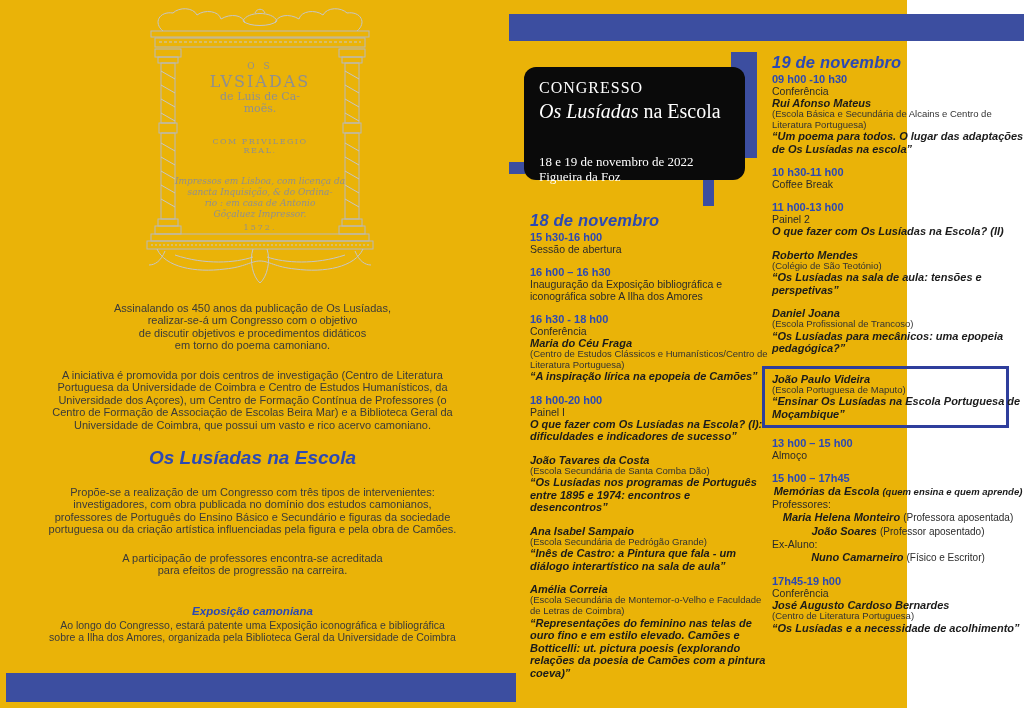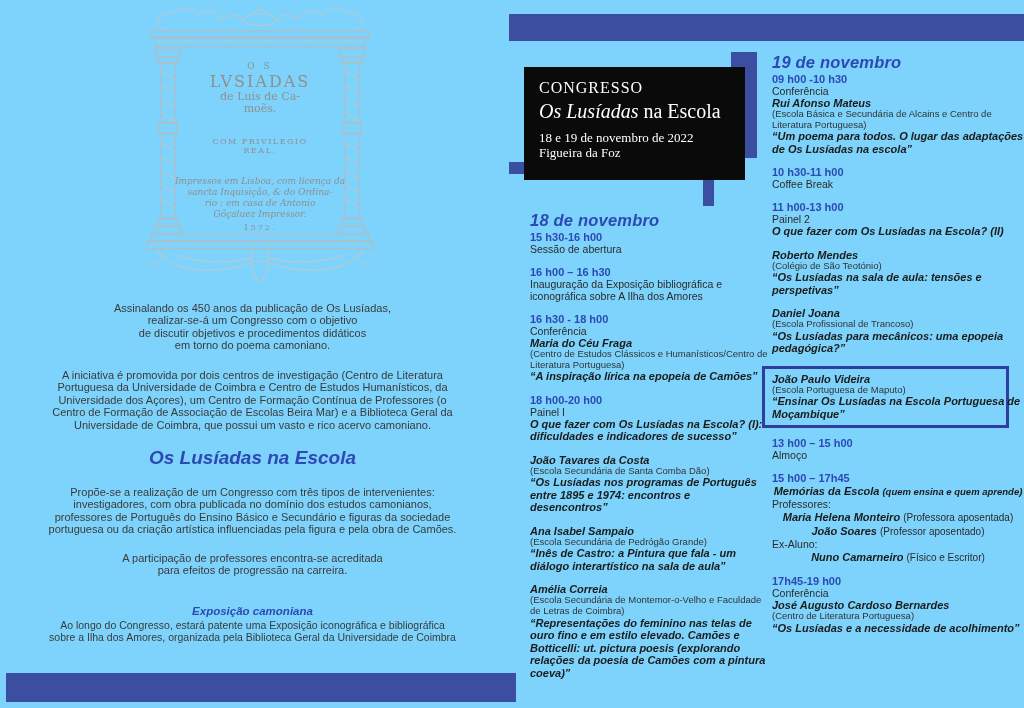--- a/index.html
+++ b/index.html
@@ -1,32 +1,32 @@
 <!DOCTYPE html>
 <html style="--accent: #3C4EA0; --blue2: #2C49B4; --boxborder: #2F3E9C;"><head>
 <meta charset="utf-8">
 <style>
   html,body{margin:0;padding:0;width:1024px;height:708px;overflow:hidden;background:#fff;}
-  #stage{position:relative;width:1024px;height:708px;background:#7dd3fc;
+  #stage{position:relative;width:907px;height:708px;background:#eab308;
          font-family:"Liberation Sans",sans-serif;}
   
   .accent{position:absolute;background:var(--accent,#3C4EA0);}
   .bar-top{left:509px;top:14px;width:515px;height:27px;}
   .sq-behind{left:731px;top:52px;width:26px;height:106px;}
   .bar-small{left:509px;top:162px;width:16px;height:12px;}
   .strip-below{left:703px;top:180px;width:11px;height:26px;}
   .bar-footer{left:6px;top:673px;width:510px;height:29px;}
   
   .congress{position:absolute;left:524px;top:67px;width:221px;height:113px;background:#0a0a0a;
             color:#fff;font-family:"Liberation Serif",serif;z-index:2;box-sizing:border-box;
-            padding:11px 0 0 15px;}
+            padding:11px 0 0 15px;border-radius:12px;}
   .congress .kicker{font-size:16px;letter-spacing:1px;line-height:20px;}
   .congress .title{font-size:20px;line-height:24px;margin-top:1px;white-space:nowrap;}
   .congress .title .it{font-style:italic;}
-  .congress .dates{font-size:13px;line-height:15px;margin-top:7px;}
+  .congress .dates{font-size:13px;line-height:15px;margin-top:31px;}
   .congress .loc{font-size:13px;line-height:15px;}
   
   .lp-text{position:absolute;left:0;width:505px;text-align:center;color:#3a3a3a;
            font-size:11px;line-height:12.4px;white-space:pre;}
   .lp-head{position:absolute;left:0;width:505px;text-align:center;color:var(--blue2,#2C49B4);
            font-weight:bold;font-style:italic;}
   #lp-heading{top:447px;font-size:19px;}
   #expo-heading{top:605px;font-size:11.5px;}
   #intro1{top:302px;} #intro2{top:369px;} #body3{top:486px;} #body4{top:552px;}
   #expo-text{top:619px;font-size:10.5px;line-height:12.2px;}

